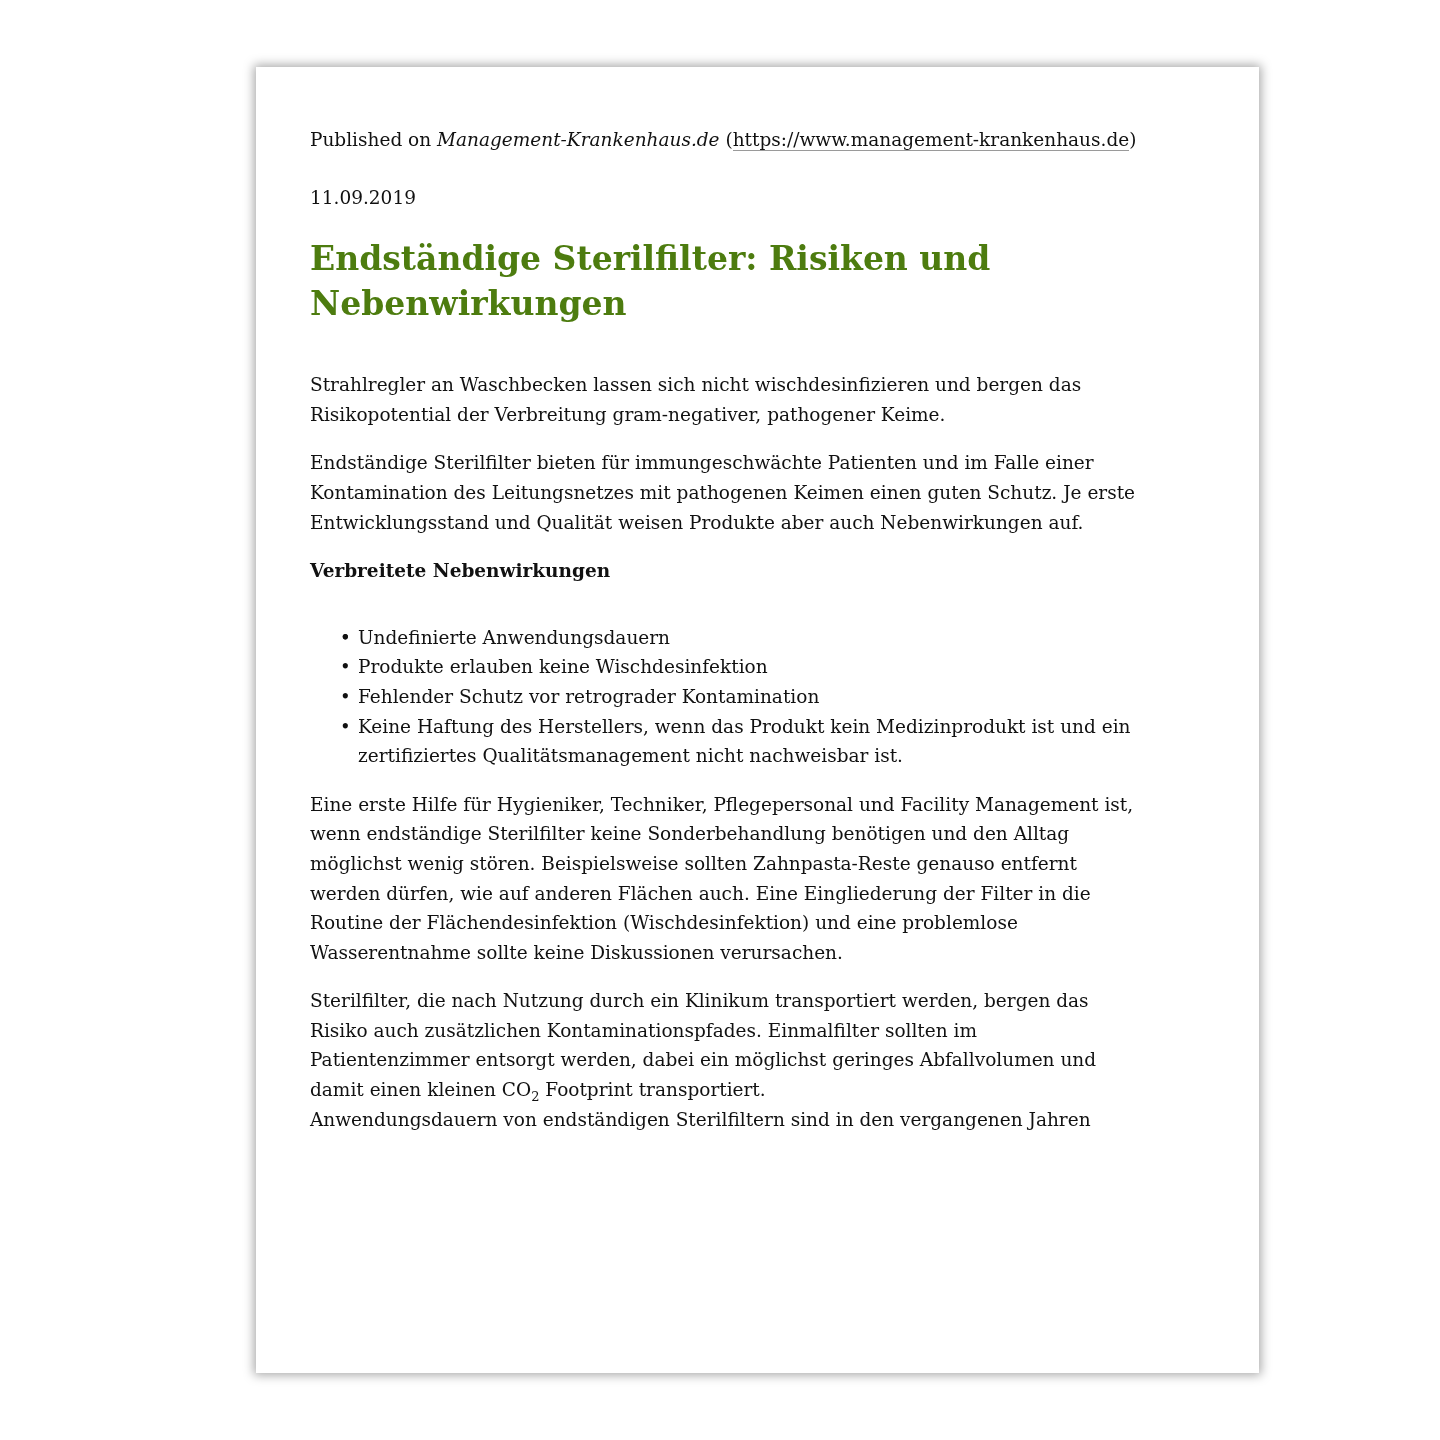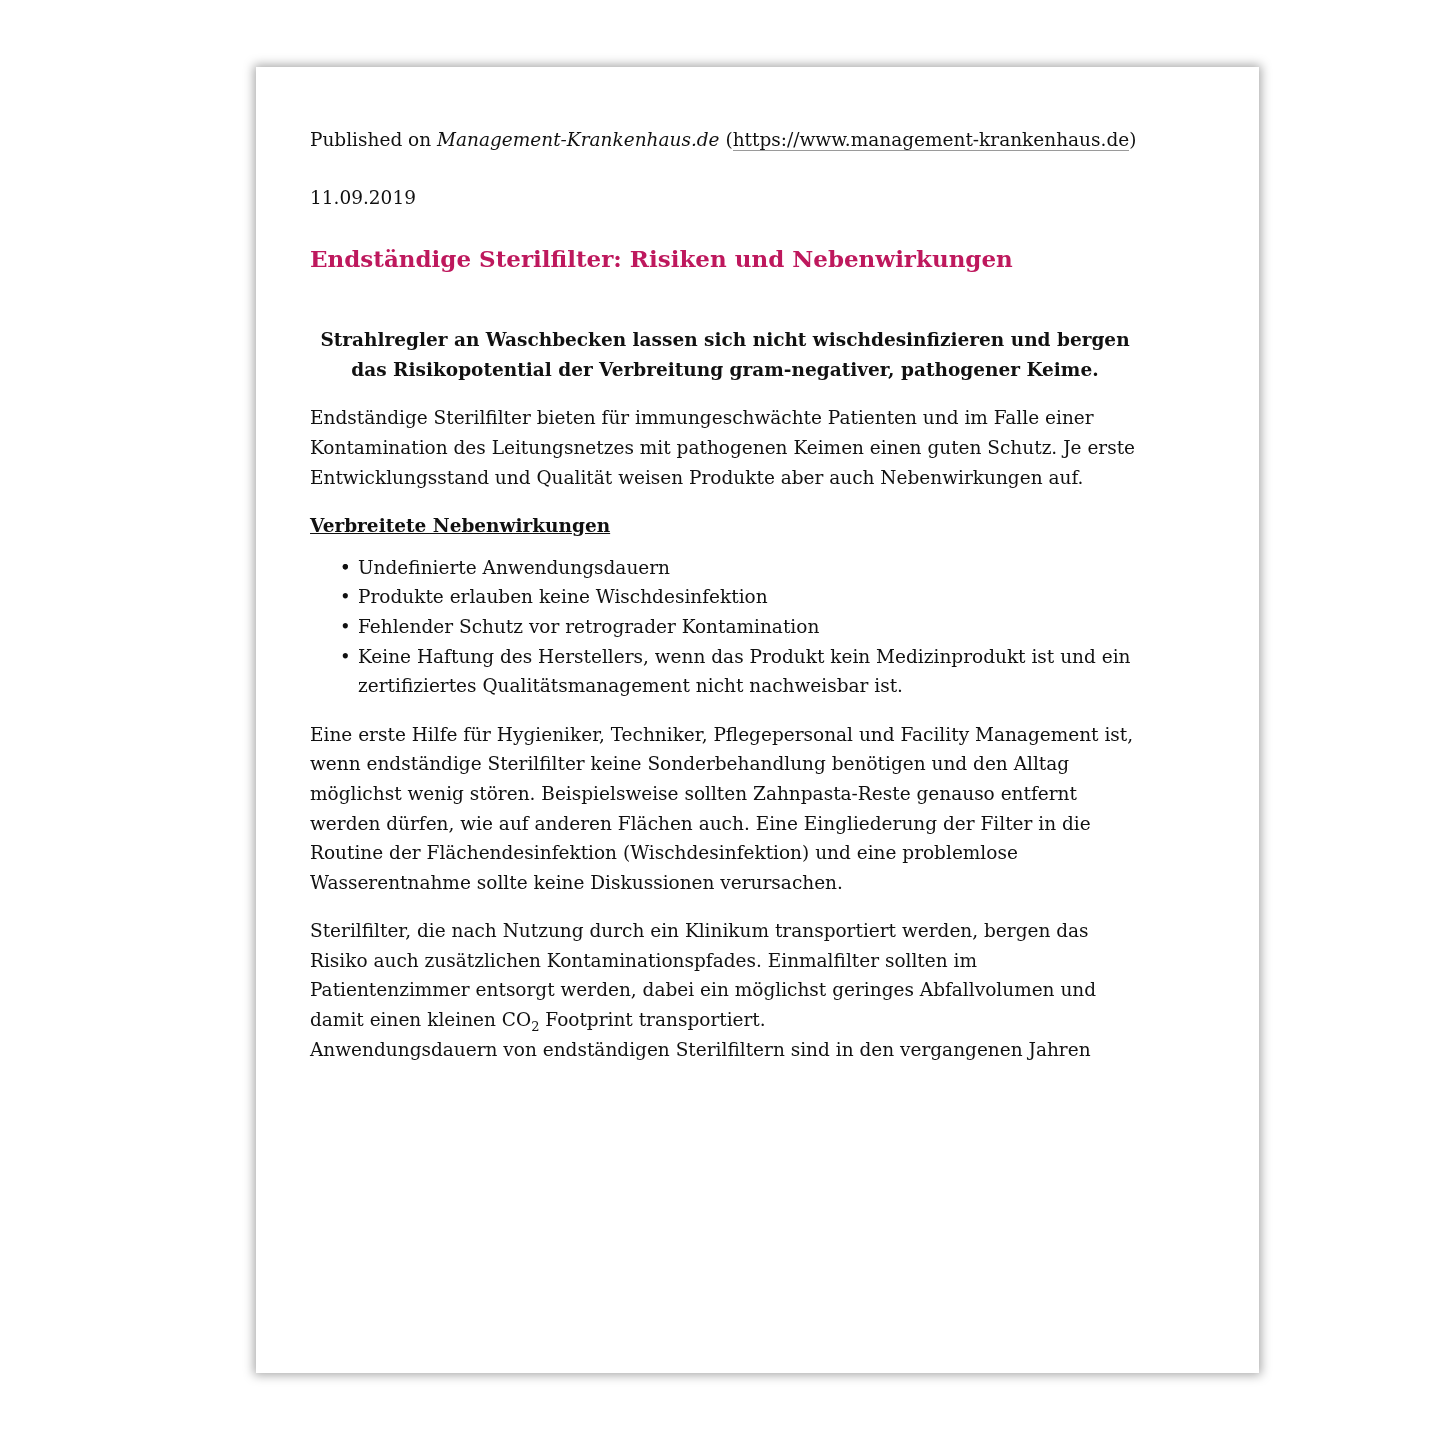--- a/index.html
+++ b/index.html
@@ -35,35 +35,33 @@
     .published { margin-bottom: 19px; }
     .published a {
       color: #111111;
       text-decoration: none;
       border-bottom: 1px solid #9a9a9a;
     }
     .date { margin-bottom: 24px; margin-top: 28px; }
     h1 {
       font-family: "DejaVu Serif", serif;
       font-weight: bold;
-      font-size: 23px;
+      font-size: 33px;
       line-height: 45px;
       margin: 0 0 44px 0;
-      color: #be185d;
+      color: #4d7c0f;
     }
     .lead {
-      font-weight: bold;
+      font-weight: normal;
       margin-bottom: 19px;
-      text-align: center;
     }
     .para { margin-bottom: 19px; }
     .subhead {
       font-weight: bold;
-      margin-bottom: 12px;
-      text-decoration: underline;
+      margin-bottom: 37px;
     }
     ul.bullets {
       list-style: none;
       margin: 0 0 19px 0;
       padding: 0 0 0 48px;
     }
     ul.bullets li {
       position: relative;
     }
     ul.bullets li .dot {

